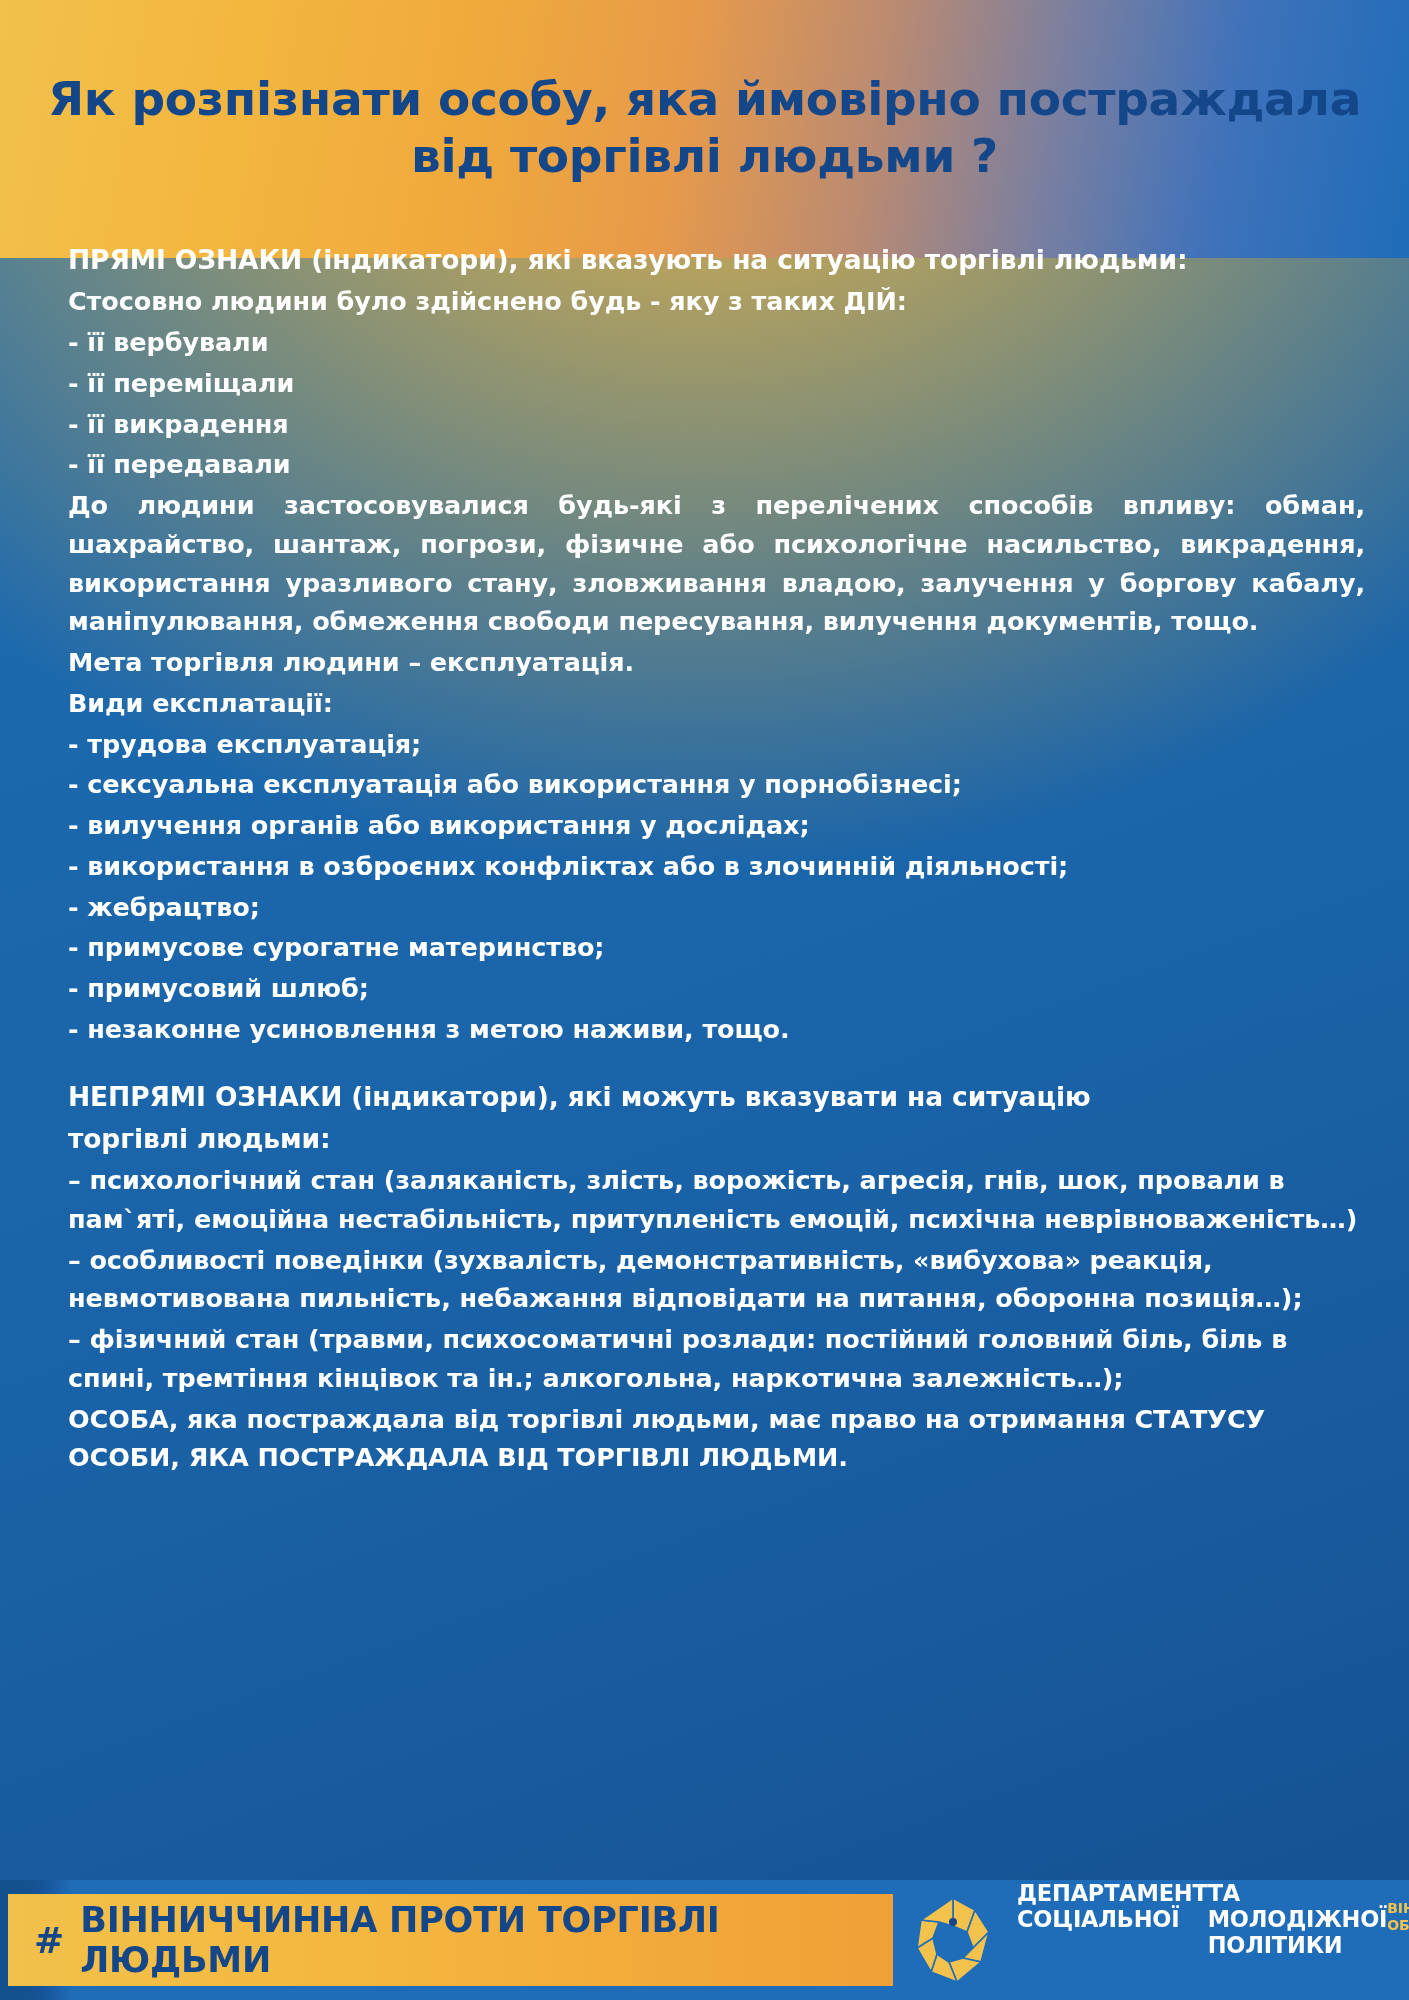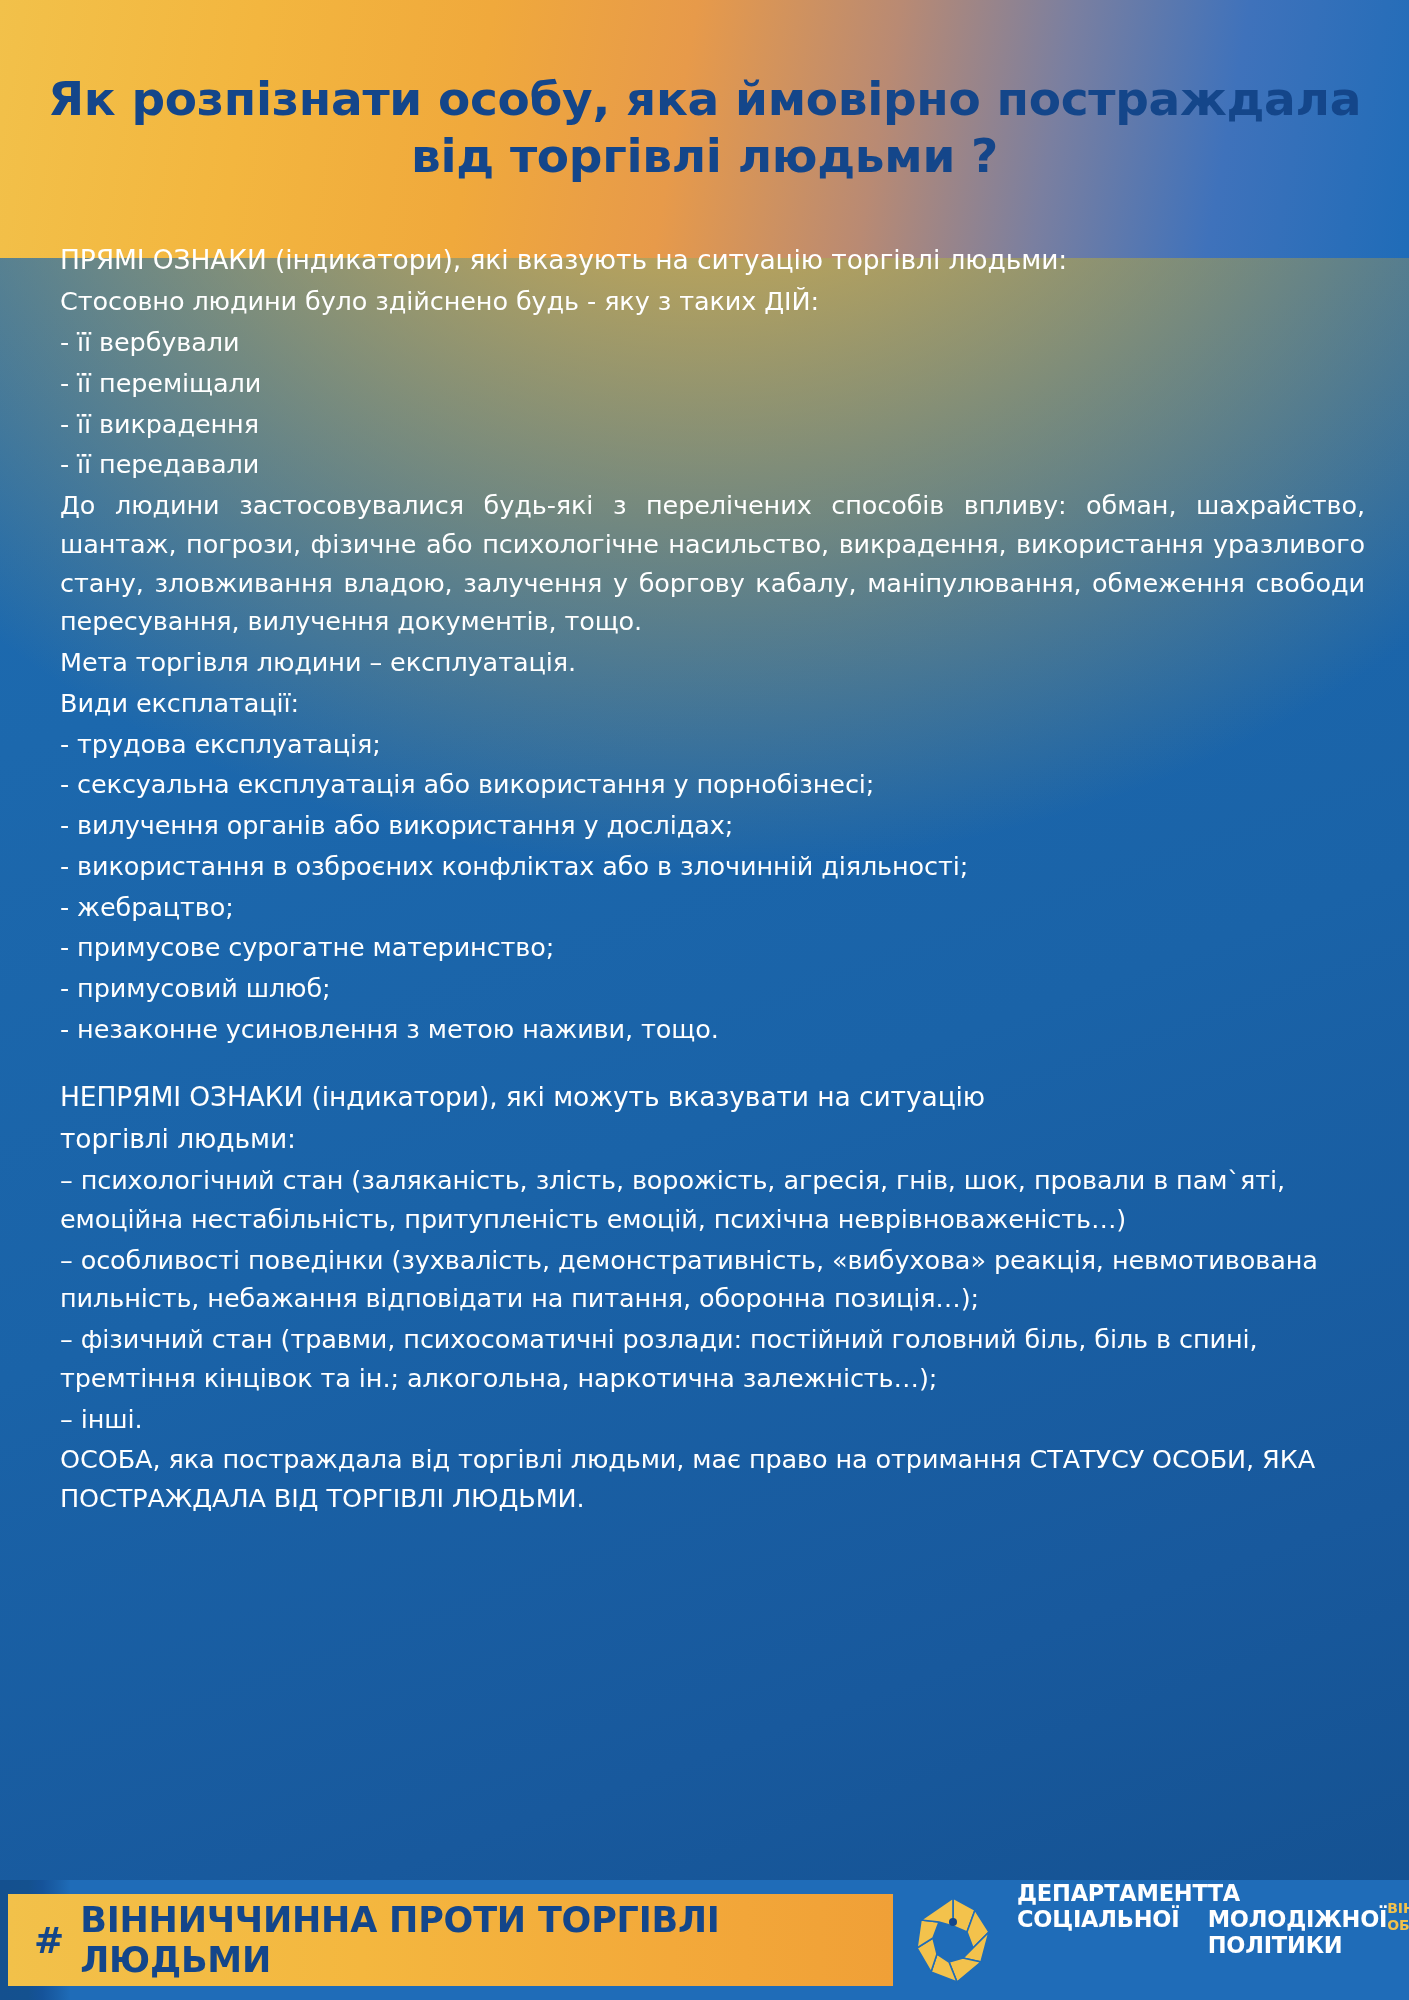--- a/index.html
+++ b/index.html
@@ -54,24 +54,24 @@
     position: absolute;
     top: 206px;
     left: 0;
     right: 0;
     bottom: 120px;
     padding: 34px 44px 0 56px;
     box-sizing: border-box;
     color: #ffffff;
   }
   .content p {
-    margin: 0 0 2px 4px;
+    margin: 0 0 2px 12px;
     font-size: 25.5px;
     line-height: 1.52;
-    font-weight: 400;
+    font-weight: 700;
     color: #ffffff;
     letter-spacing: -0.1px;
   }
   .lead {
     font-size: 26.5px !important;
   }
   .justify {
     text-align: justify;
     text-align-last: left;
   }
@@ -174,21 +174,20 @@
     <p>- примусовий шлюб;</p>
     <p>- незаконне усиновлення з метою наживи, тощо.</p>
 
     <div class="spacer"></div>
 
     <p class="section-head"> НЕПРЯМІ ОЗНАКИ (індикатори), які можуть вказувати на ситуацію</p>
     <p class="section-head">торгівлі людьми:</p>
     <p> – психологічний стан (заляканість, злість, ворожість, агресія, гнів, шок, провали в пам`яті, емоційна нестабільність, притупленість емоцій, психічна неврівноваженість…)</p>
     <p> – особливості поведінки (зухвалість, демонстративність, «вибухова» реакція, невмотивована пильність, небажання відповідати на питання, оборонна позиція…);</p>
     <p> – фізичний стан (травми, психосоматичні розлади: постійний головний біль, біль в спині, тремтіння кінцівок та ін.; алкогольна, наркотична залежність…);</p>
-    <p> – інші.</p>
     <p>ОСОБА, яка постраждала від торгівлі людьми, має право на отримання СТАТУСУ ОСОБИ, ЯКА ПОСТРАЖДАЛА ВІД ТОРГІВЛІ ЛЮДЬМИ.</p>
 
   </div>
 
   <div class="footer">
 
     <div class="footer-bar">
       <span class="hash">#</span>
       <span class="slogan">ВІННИЧЧИННА ПРОТИ ТОРГІВЛІ ЛЮДЬМИ</span>
     </div>

